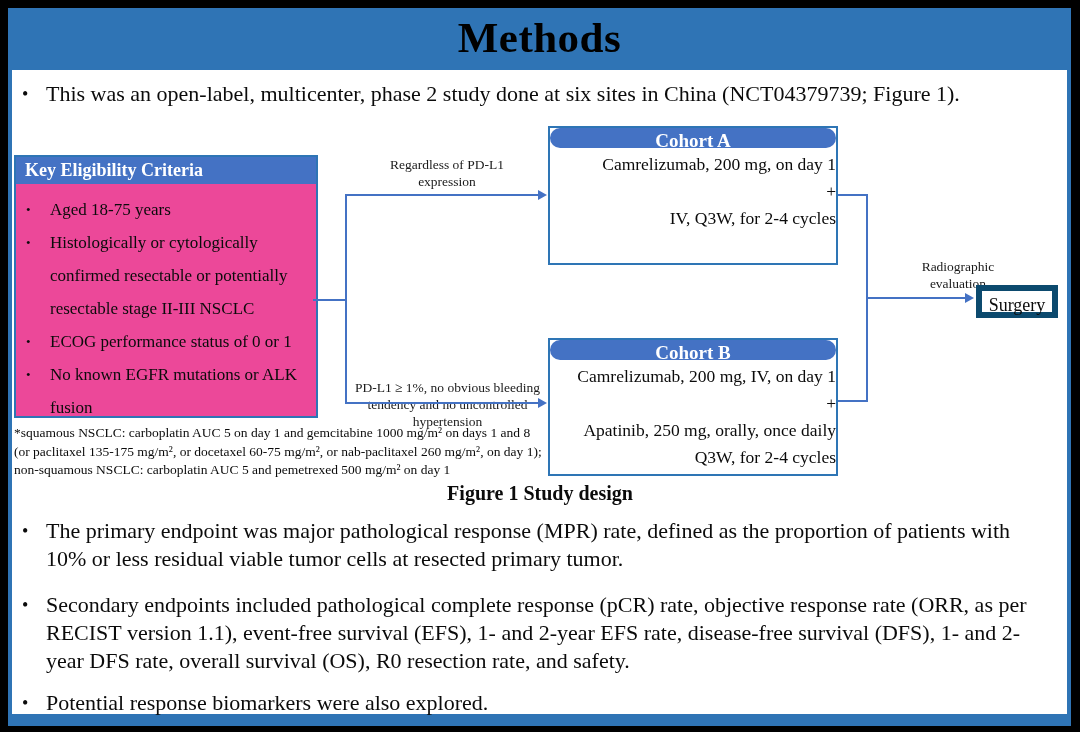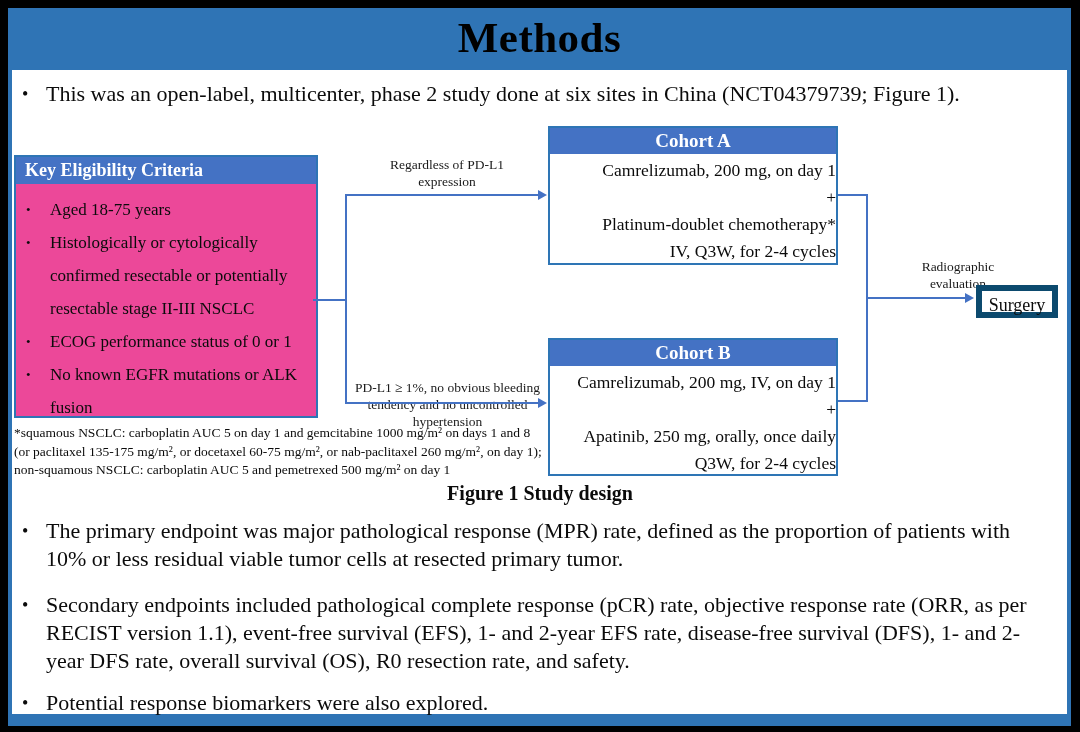--- a/index.html
+++ b/index.html
@@ -16,22 +16,22 @@
   
   .elig-box{position:absolute;left:14px;top:155px;width:304px;height:263px;background:#ec4899;
             border:2px solid #2E75B5;box-sizing:border-box;}
   .elig-header{height:27px;line-height:27px;background:#4472C4;color:#fff;font-weight:bold;
                font-size:18px;padding-left:9px;}
   .elig-items{padding:9px 2px 0 10px;}
   .elig-item{display:flex;font-size:17px;line-height:33px;color:#0b0b0b;}
   .elig-item .bullet-glyph{flex:0 0 24px;font-size:13px;line-height:33px;}
   
   .cohort-box{position:absolute;width:290px;background:#fff;border:2px solid #2E75B5;box-sizing:border-box;}
-  .cohort-header{height:26px;line-height:26px;background:#4472C4;color:#fff;font-weight:bold;
-                 font-size:19px;text-align:center;}
+  .cohort-header{height:20px;line-height:26px;background:#4472C4;color:#fff;font-weight:bold;
+                 font-size:19px;text-align:center;border-radius:12px;}
   .cohort-body{padding-top:3px;}
   .cohort-line{text-align:right;font-size:17.5px;line-height:27px;color:#0b0b0b;}
   
   .surgery-box{position:absolute;left:976px;top:285px;width:82px;height:33px;border:6px solid #0c4a6e;
                box-sizing:border-box;text-align:center;font-size:18px;line-height:29px;color:#0b0b0b;background:#fff;}
   
   .flow-label{position:absolute;text-align:center;font-size:13.5px;line-height:17px;color:#1a1a1a;}
   
   .footnote{position:absolute;left:14px;top:424px;width:535px;font-size:13.5px;line-height:18.5px;color:#0b0b0b;}
   .fig-caption{position:absolute;left:0;top:482px;width:1080px;text-align:center;
@@ -93,21 +93,20 @@
   <div class="cline" style="left:838px;top:400px;width:30px;height:2px;"></div>
   <div class="cline" style="left:866px;top:194px;width:2px;height:208px;"></div>
   <div class="cline" style="left:866px;top:297px;width:100px;height:2px;"></div>
   <div class="arrow-right" style="left:965px;top:293px;"></div>
 
   <div class="cohort-box" style="left:548px;top:126px;height:139px;">
     <div class="cohort-header">Cohort A</div>
     <div class="cohort-body">
       <div class="cohort-line">Camrelizumab, 200 mg, on day 1</div>
       <div class="cohort-line">+</div>
-      <div class="cohort-line">Platinum-doublet chemotherapy*</div>
       <div class="cohort-line">IV, Q3W, for 2-4 cycles</div>
     </div>
   </div>
 
   <div class="cohort-box" style="left:548px;top:338px;height:138px;">
     <div class="cohort-header">Cohort B</div>
     <div class="cohort-body">
       <div class="cohort-line">Camrelizumab, 200 mg, IV, on day 1</div>
       <div class="cohort-line">+</div>
       <div class="cohort-line">Apatinib, 250 mg, orally, once daily</div>

